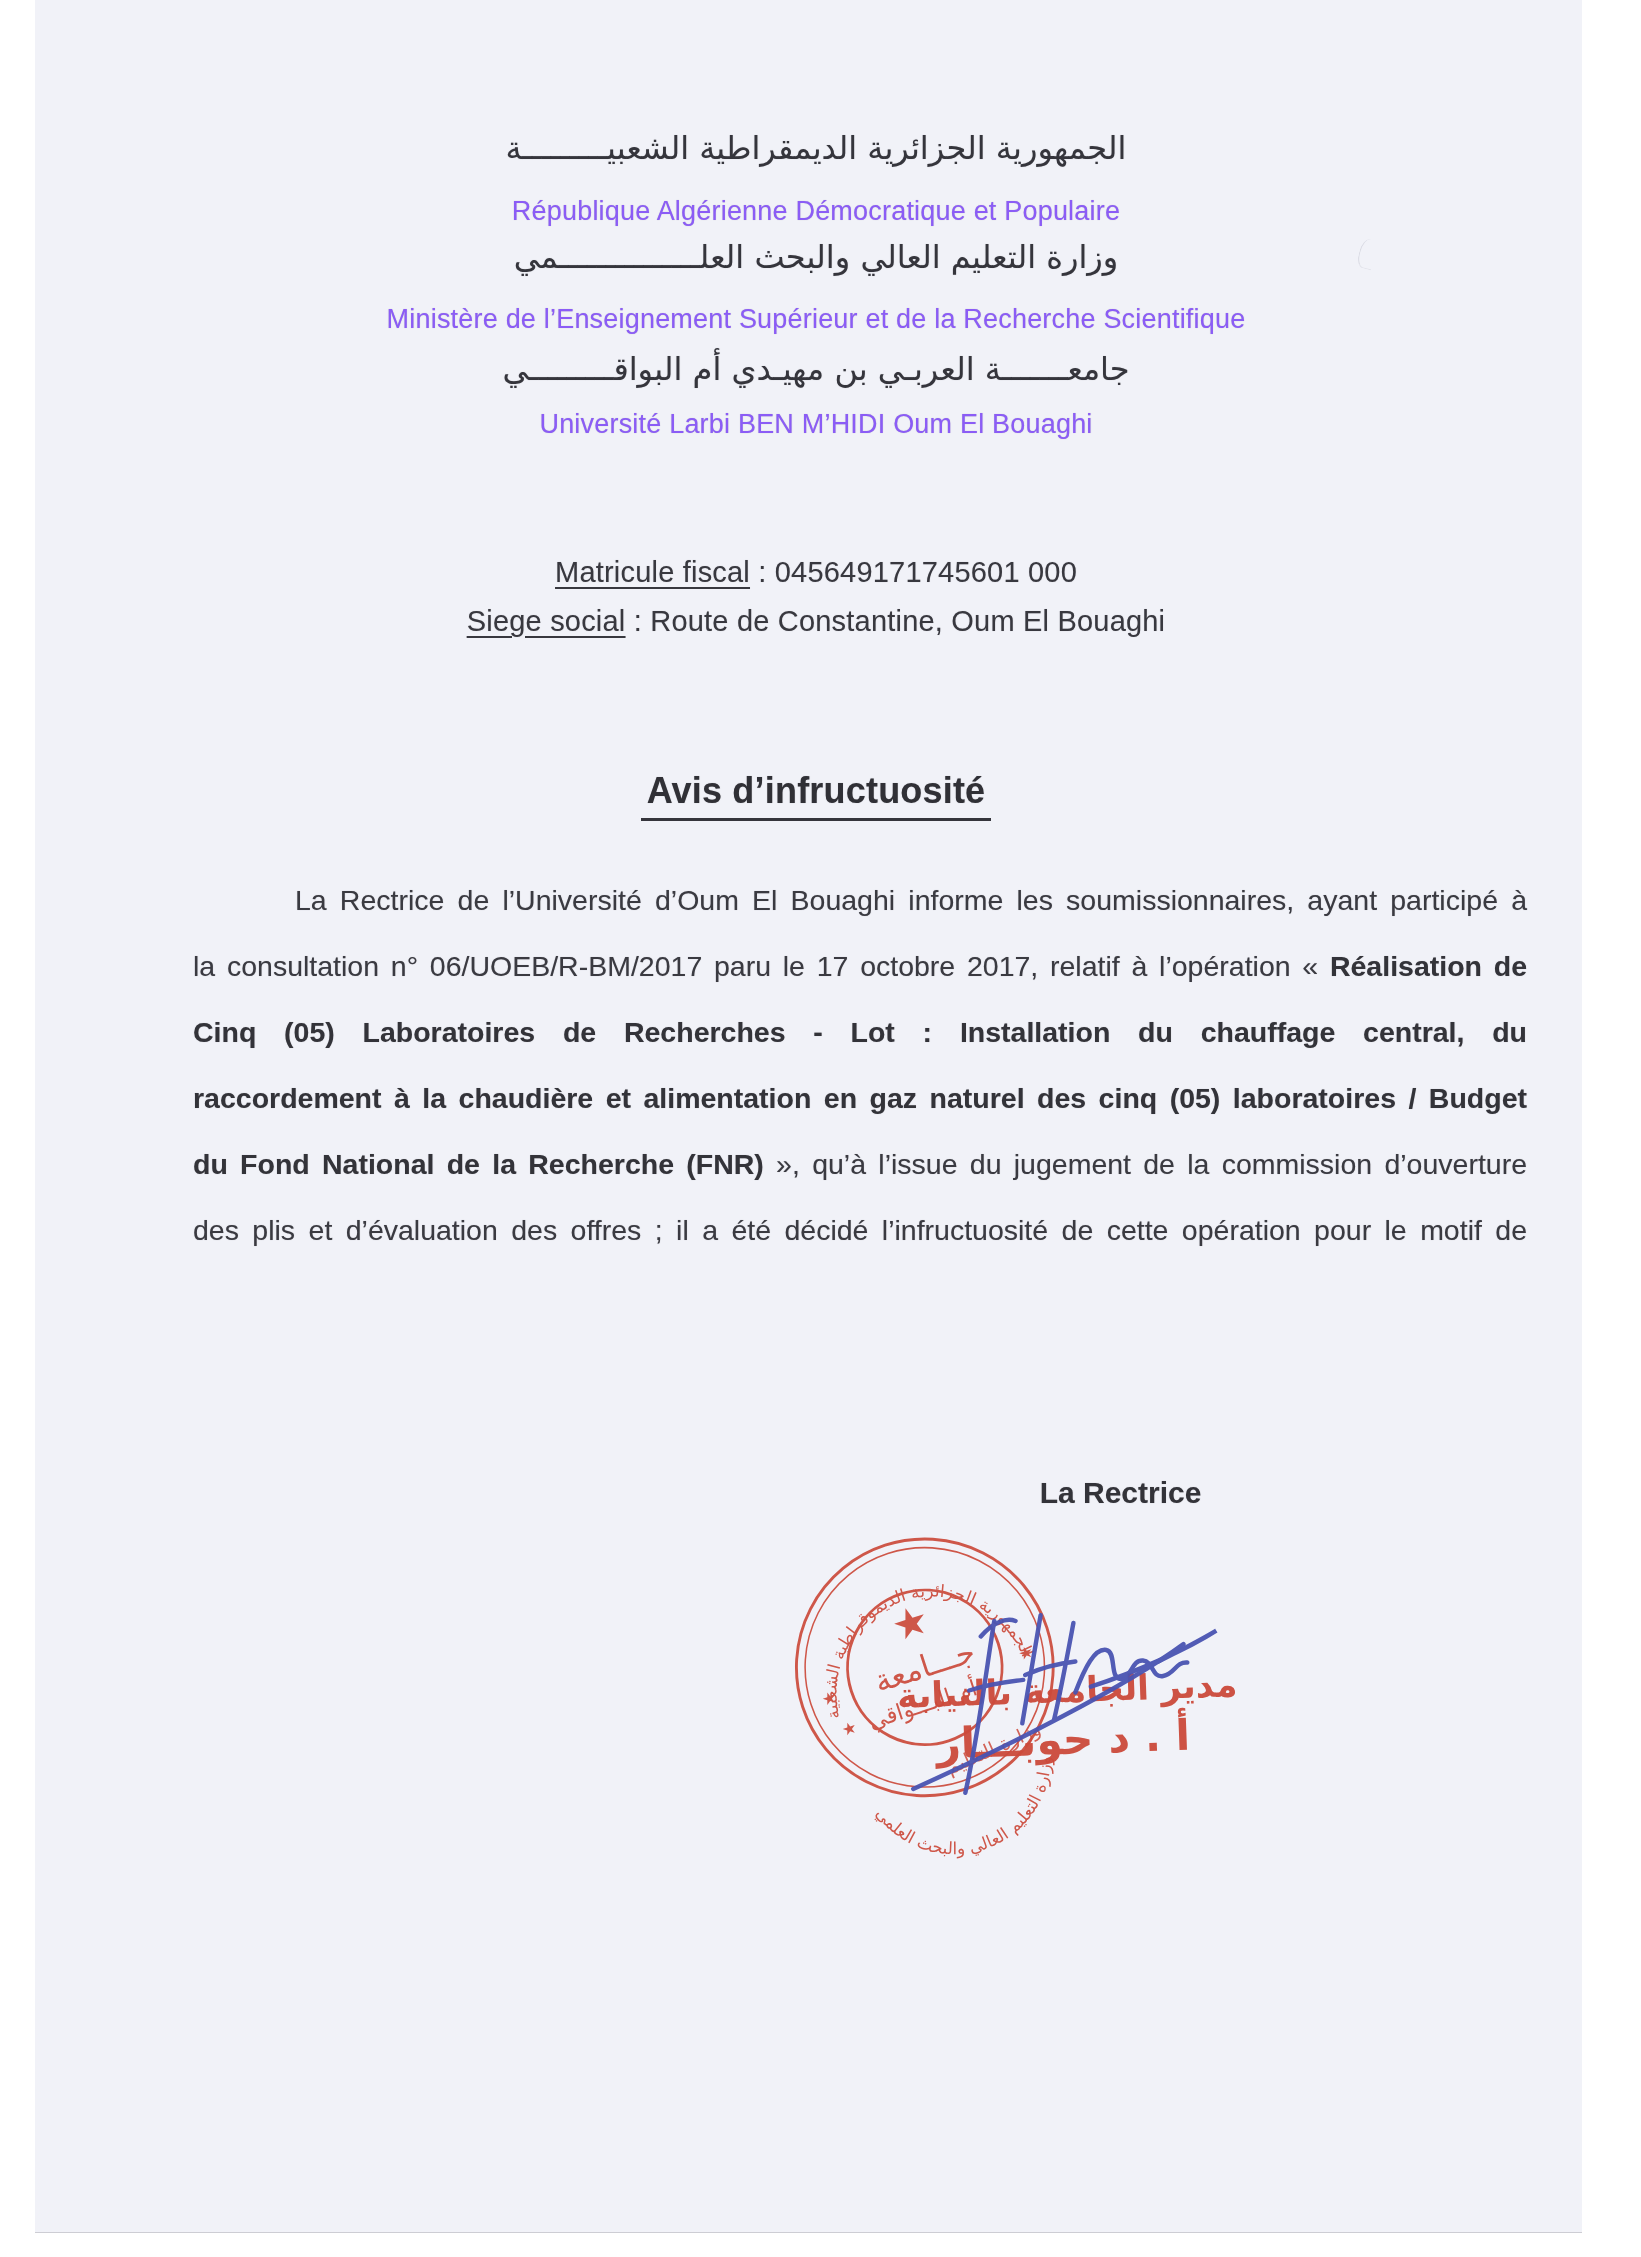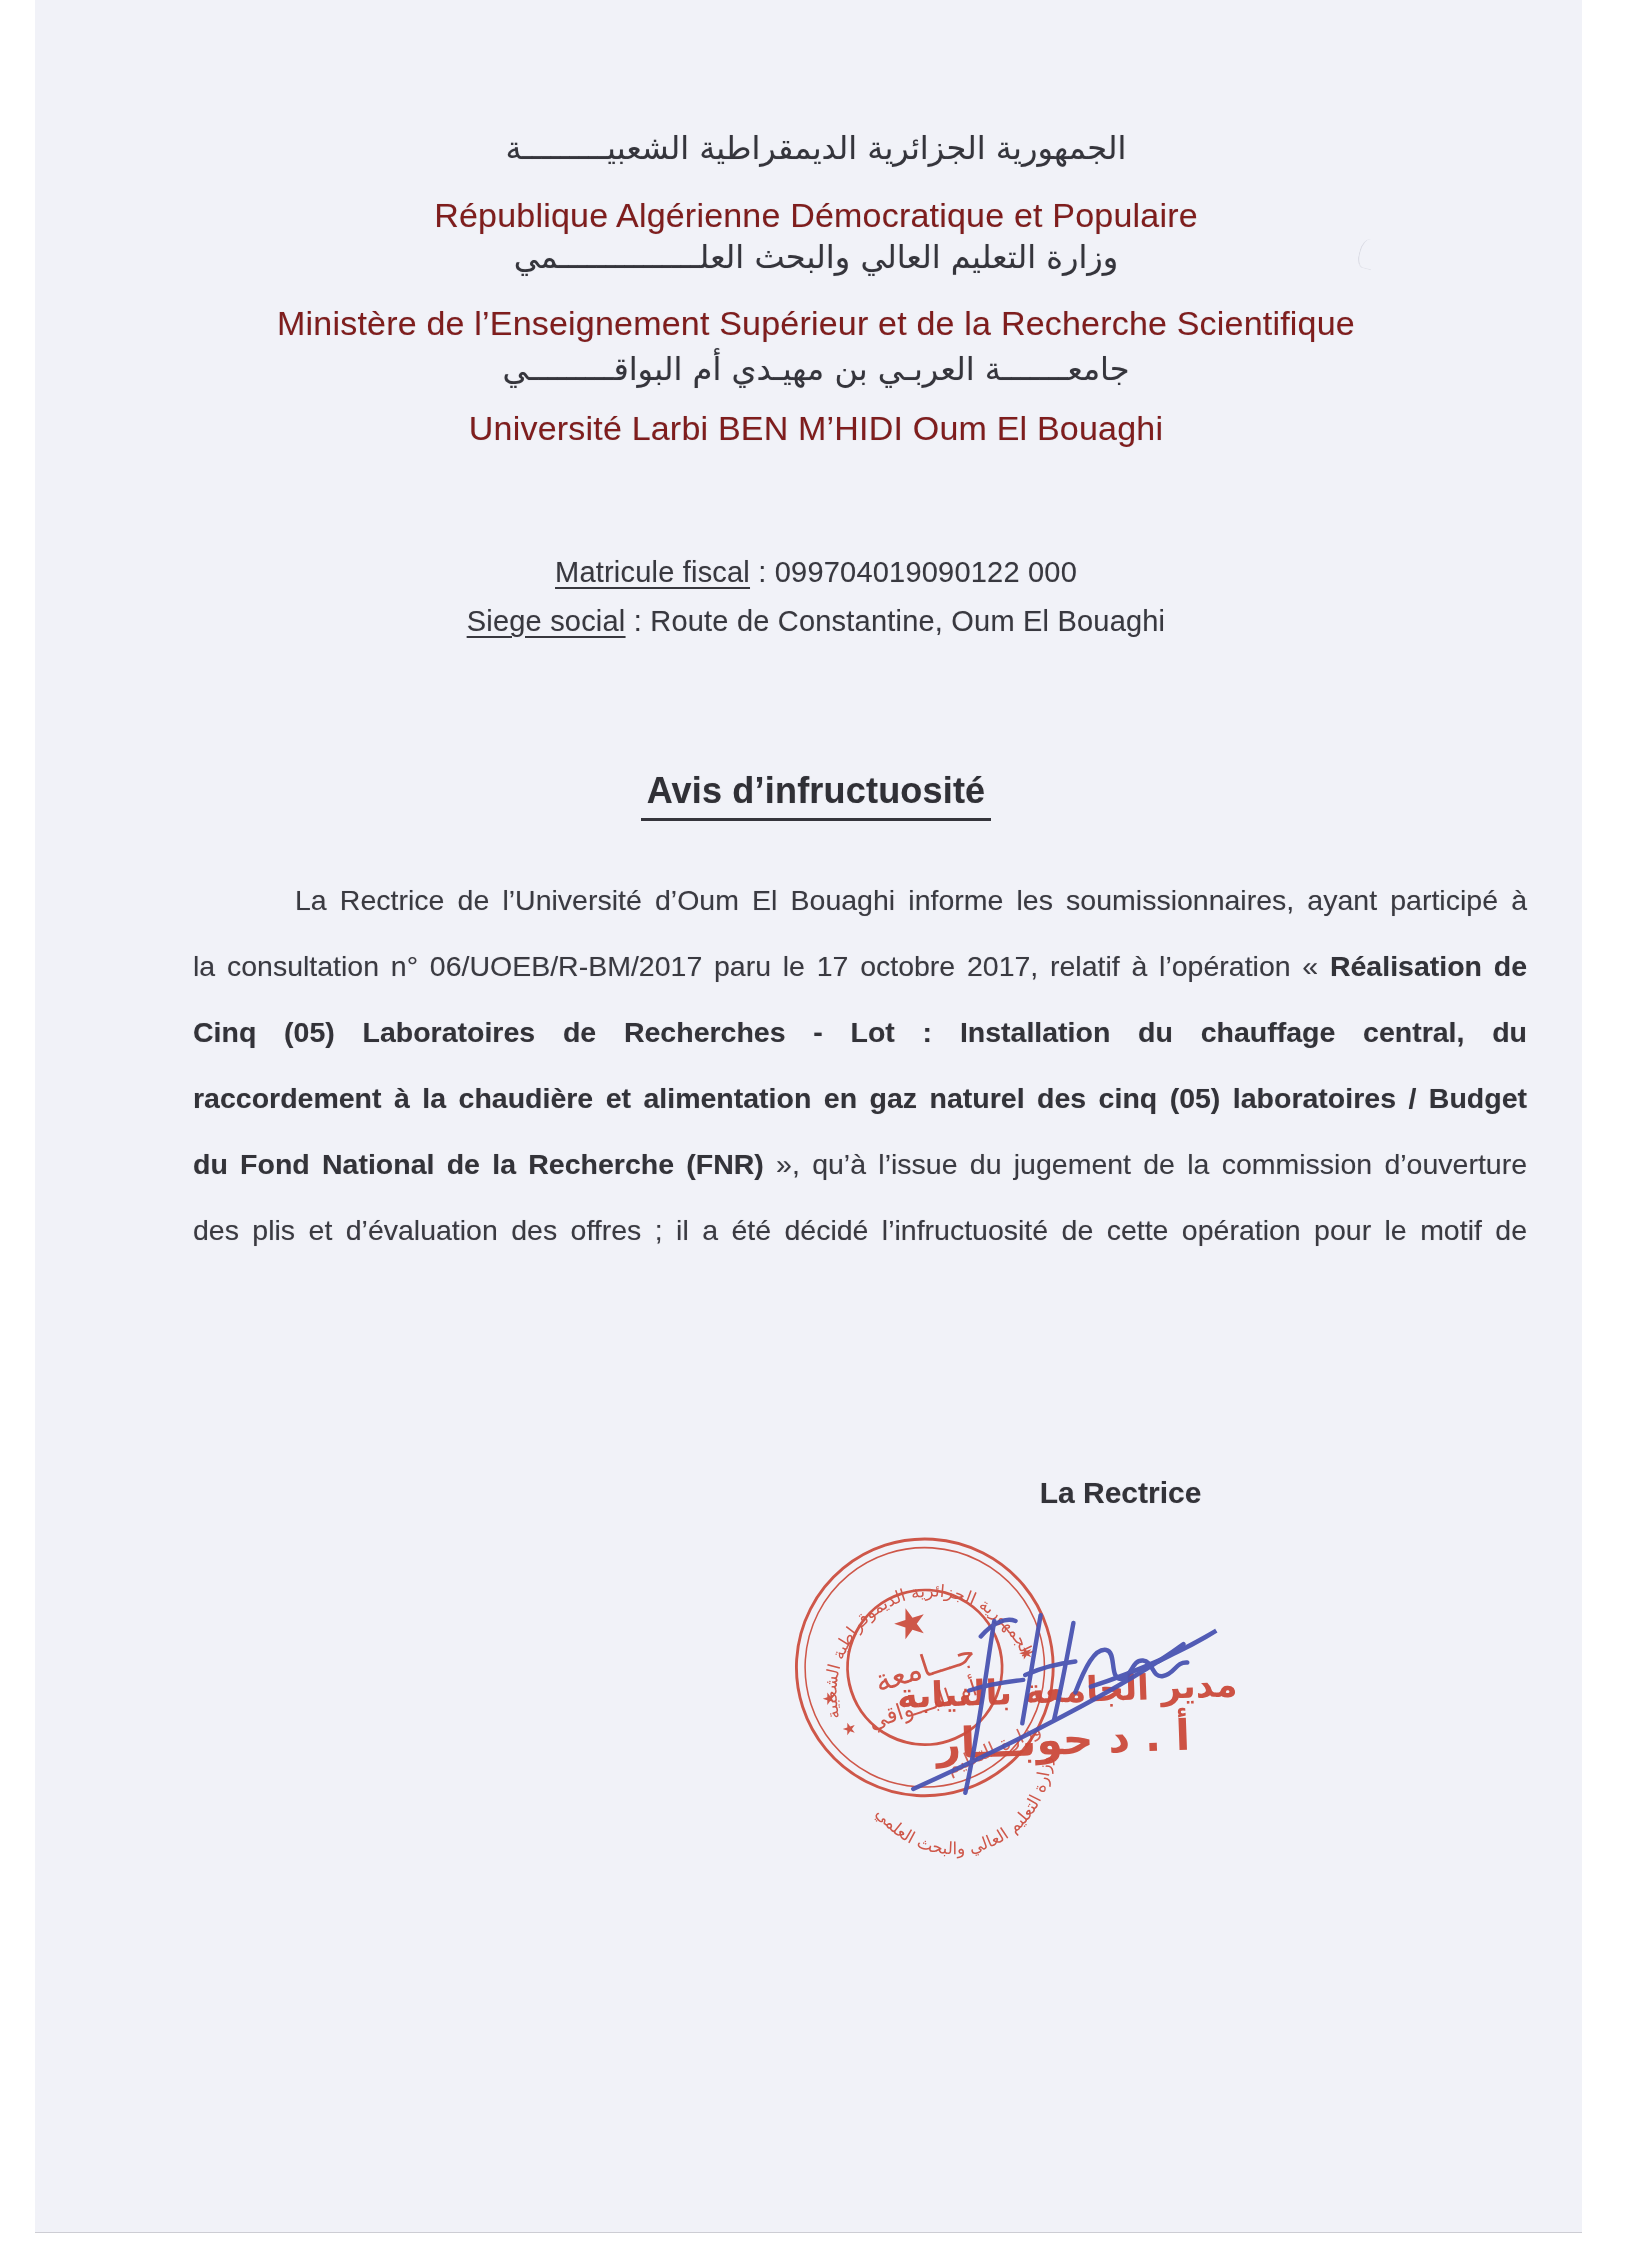--- a/index.html
+++ b/index.html
@@ -7,21 +7,21 @@
         font-family:"Liberation Sans",sans-serif;color:#3a3a41;}
   .paper{position:absolute;left:35px;top:0;width:1593px;height:2232px;background:#f1f2f8;
          border-right:1.9px solid #d6d6dc;border-bottom:1.9px solid #cdcdd4;}
   .abs{position:absolute;}
   .center{text-align:center;}
   .ar{font-family:"DejaVu Sans",sans-serif;direction:rtl;}
   .fr{font-family:"Liberation Sans",sans-serif;}
   .hline{left:0;width:1632px;text-align:center;letter-spacing:0.2px;
          text-shadow:0 0 1px rgba(58,58,66,.28);}
   .h-ar{font-size:32px;color:#35353c;}
-  .h-fr{font-size:34px;color:#7f1d1d;}
+  .h-fr{font-size:27px;color:#8b5cf6;}
   .fiscal{font-size:29px;color:#38383f;text-shadow:0 0 1px rgba(58,58,66,.28);}
   .u{text-decoration:underline;text-underline-offset:4.8px;text-decoration-thickness:1.9px;}
   .doc-title{font-size:36px;font-weight:bold;color:#303036;
              border-bottom:3.9px solid #35353c;padding:0 5.8px 5.8px 5.8px;display:inline-block;
              text-shadow:0 0 1px rgba(48,48,54,.3);}
   .para{left:193px;width:1334px;font-size:28.5px;line-height:66px;color:#3a3a41;
         text-shadow:0 0 1px rgba(58,58,66,.3);}
   .pline{text-align:justify;text-align-last:justify;white-space:normal;}
   .pline.last{text-align-last:left;}
   .pline .b{font-weight:bold;color:#333339;}
@@ -39,21 +39,21 @@
   <div class="abs artifact"></div>
 
   <div class="abs hline ar h-ar" style="top:129px;">الجمهورية  الجزائرية  الديمقراطية الشعبيـــــــــة</div>
   <div class="abs hline fr h-fr" style="top:196px;">République Algérienne Démocratique et Populaire</div>
   <div class="abs hline ar h-ar" style="top:238px;">وزارة التعليم العالي والبحث العلـــــــــــــــمي</div>
   <div class="abs hline fr h-fr" style="top:304px;">Ministère de l’Enseignement Supérieur et de la Recherche Scientifique</div>
   <div class="abs hline ar h-ar" style="top:350px;">جامعـــــــة العربـي بن مهيـدي أم البواقـــــــــي</div>
   <div class="abs hline fr h-fr" style="top:409px;">Université Larbi BEN M’HIDI Oum El Bouaghi</div>
 
   <div class="abs hline fiscal" style="top:556px;">
-    <span class="u">Matricule fiscal</span><span> : 099704019090122 000</span>
+    <span class="u">Matricule fiscal</span><span> : 045649171745601 000</span>
   </div>
   <div class="abs hline fiscal" style="top:605px;">
     <span class="u">Siege social</span><span> : Route de Constantine, Oum El Bouaghi</span>
   </div>
 
   <div class="abs hline" style="top:770px;">
     <span class="doc-title">Avis d’infructuosité</span>
   </div>
 
   <div class="abs para" style="top:867px;">

